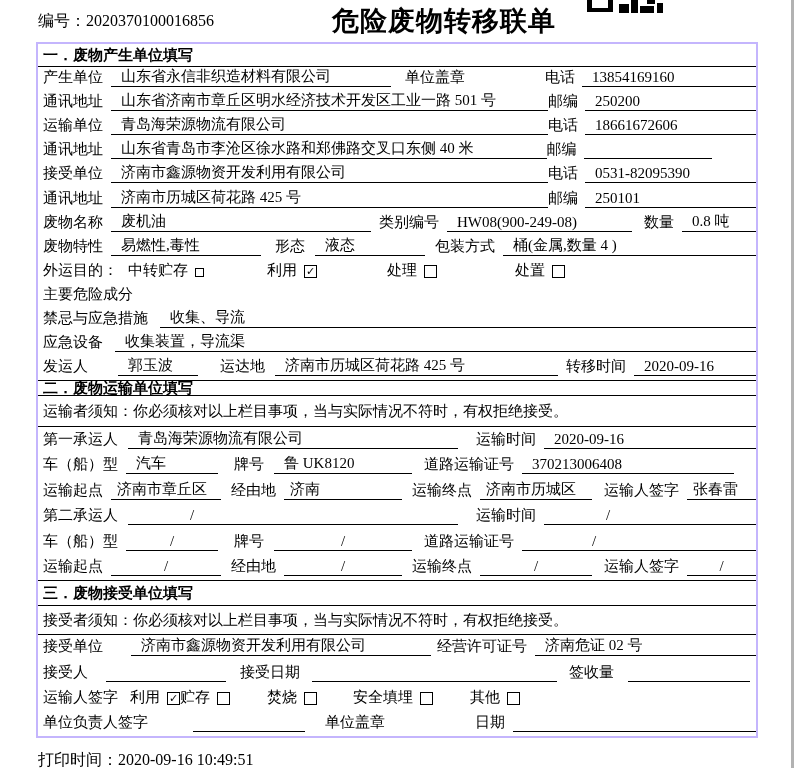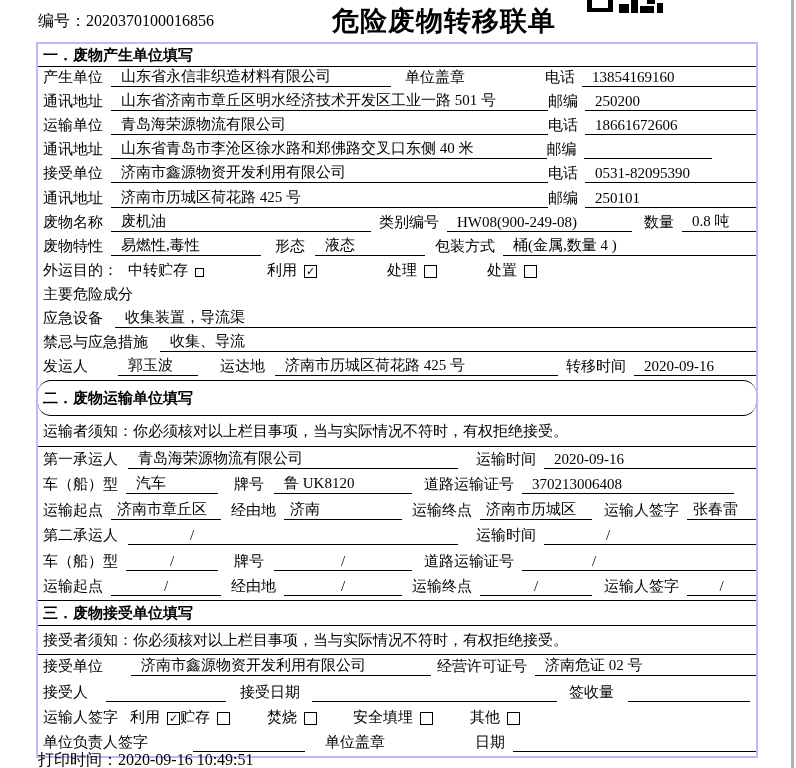--- a/index.html
+++ b/index.html
@@ -18,21 +18,21 @@
   .q3 { left:44px; top:0;   width:7px;  height:13px; background:#000; }
   .q4 { left:53px; top:6px; width:14px; height:7px;  background:#000; }
   .q5 { left:60px; top:0;   width:8px;  height:4px;  background:#000; }
   .q6 { left:70px; top:3px; width:6px;  height:10px; background:#000; }
 
   .form { position:absolute; left:36px; top:42px; width:722px; border:2px solid #c4b5fd; background:#fff; }
 
   .sec-head { font-weight:bold; font-size:15px; padding-left:5px; display:flex; align-items:center;
               border-bottom:1.5px solid #000; }
   .sh1 { height:23px; }
-  .sh2 { height:36px; border-top:1.5px solid #000;border-radius:13px; }
+  .sh2 { height:16px; border-top:1.5px solid #000; }
   .sh3 { height:26px; border-top:1.5px solid #000; }
   .note { font-size:15px; padding-left:5px; display:flex; align-items:center; border-bottom:1.5px solid #000; }
   .n2 { height:31px; } .n3 { height:29px; }
 
   .r { display:flex; align-items:flex-end; font-size:15px; padding:0 0 4px 5px; }
   .h1 { height:24.1px; } .h2 { height:25.5px; } .h3 { height:25.25px; }
 
   .lb { white-space:nowrap; }
   .uv { border-bottom:1px solid #000; white-space:nowrap; padding:0 4px 0 10px; min-height:16px; }
   .flex { flex:1 1 auto; }
@@ -131,36 +131,36 @@
     </div>
 
     <div class="r h1">
       <span class="lb">外运目的：</span>
       <span class="lb" style="margin-left:10px">中转贮存</span>
       <span class="cb sm"></span>
       <span class="lb" style="margin-left:63px">利用</span>
       <span class="cb">✓</span>
       <span class="lb" style="margin-left:70px">处理</span>
       <span class="cb"></span>
-      <span class="lb" style="margin-left:50px">处置</span>
+      <span class="lb" style="margin-left:78px">处置</span>
       <span class="cb"></span>
     </div>
 
     <div class="r h1">
       <span class="lb">主要危险成分</span>
+    </div>
+
+    <div class="r h1">
+      <span class="lb">禁忌与应急措施</span>
+      <span class="uv flex" style="margin-left:12px">收集、导流</span>
     </div>
 
     <div class="r h1">
       <span class="lb">应急设备</span>
       <span class="uv flex" style="margin-left:12px">收集装置，导流渠</span>
-    </div>
-
-    <div class="r h1">
-      <span class="lb">禁忌与应急措施</span>
-      <span class="uv flex" style="margin-left:12px">收集、导流</span>
     </div>
 
     <div class="r h1">
       <span class="lb">发运人</span>
       <span class="uv" style="width:80px;margin-left:30px">郭玉波</span>
       <span class="lb" style="margin-left:22px">运达地</span>
       <span class="uv" style="width:283px;margin-left:10px">济南市历城区荷花路 425 号</span>
       <span class="lb" style="margin-left:8px">转移时间</span>
       <span class="uv flex" style="margin-left:8px">2020-09-16</span>
     </div>

